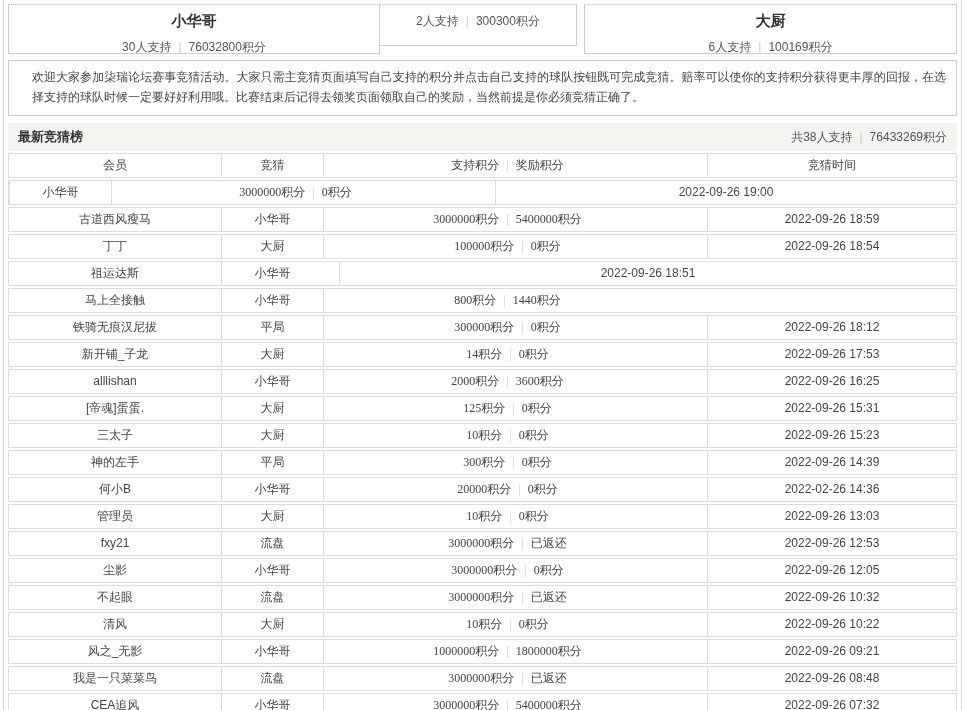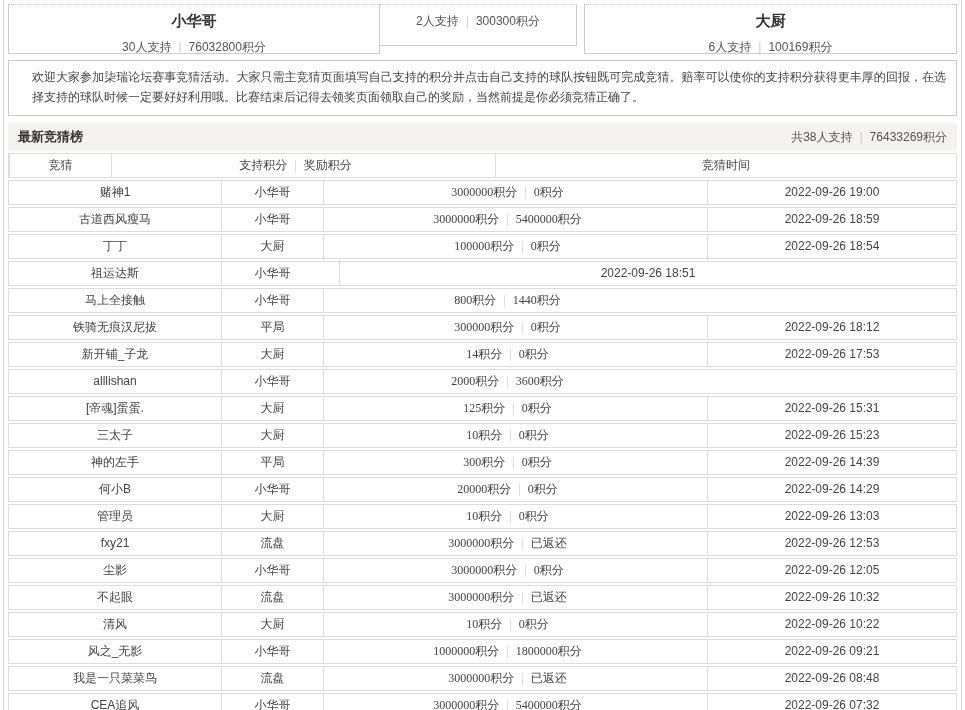--- a/index.html
+++ b/index.html
@@ -99,29 +99,29 @@
   <div class="board">
     <div class="board-head">
       <span class="board-title">最新竞猜榜</span>
       <span class="board-total">
         <span>共38人支持</span><span class="sep">|</span><span>76433269积分</span>
       </span>
     </div>
 
     <div class="table">
       <div class="row">
+        <div class="c-member">会员</div>
         <div class="c-guess">竞猜</div>
         <div class="c-points">
           <span>支持积分</span><span class="sep">|</span><span>奖励积分</span>
         </div>
         <div class="c-time">竞猜时间</div>
       </div>
       <div>
           <div class="row">
-            <div class="c-member">赌神1</div>
             <div class="c-guess">小华哥</div>
             <div class="c-points"><span>3000000积分</span><span class="sep">|</span><span>0积分</span></div>
             <div class="c-time">2022-09-26 19:00</div>
           </div>
           <div class="row">
             <div class="c-member">古道西风瘦马</div>
             <div class="c-guess">小华哥</div>
             <div class="c-points"><span>3000000积分</span><span class="sep">|</span><span>5400000积分</span></div>
             <div class="c-time">2022-09-26 18:59</div>
           </div>
@@ -150,20 +150,21 @@
           <div class="row">
             <div class="c-member">新开铺_子龙</div>
             <div class="c-guess">大厨</div>
             <div class="c-points"><span>14积分</span><span class="sep">|</span><span>0积分</span></div>
             <div class="c-time">2022-09-26 17:53</div>
           </div>
           <div class="row">
             <div class="c-member">alllishan</div>
             <div class="c-guess">小华哥</div>
             <div class="c-points"><span>2000积分</span><span class="sep">|</span><span>3600积分</span></div>
+            <div class="c-time">2022-09-26 16:25</div>
           </div>
           <div class="row">
             <div class="c-member">[帝魂]蛋蛋.</div>
             <div class="c-guess">大厨</div>
             <div class="c-points"><span>125积分</span><span class="sep">|</span><span>0积分</span></div>
             <div class="c-time">2022-09-26 15:31</div>
           </div>
           <div class="row">
             <div class="c-member">三太子</div>
             <div class="c-guess">大厨</div>
@@ -173,21 +174,21 @@
           <div class="row">
             <div class="c-member">神的左手</div>
             <div class="c-guess">平局</div>
             <div class="c-points"><span>300积分</span><span class="sep">|</span><span>0积分</span></div>
             <div class="c-time">2022-09-26 14:39</div>
           </div>
           <div class="row">
             <div class="c-member">何小B</div>
             <div class="c-guess">小华哥</div>
             <div class="c-points"><span>20000积分</span><span class="sep">|</span><span>0积分</span></div>
-            <div class="c-time">2022-09-26 14:29</div>
+            <div class="c-time">2022-02-26 14:36</div>
           </div>
           <div class="row">
             <div class="c-member">管理员</div>
             <div class="c-guess">大厨</div>
             <div class="c-points"><span>10积分</span><span class="sep">|</span><span>0积分</span></div>
             <div class="c-time">2022-09-26 13:03</div>
           </div>
           <div class="row">
             <div class="c-member">fxy21</div>
             <div class="c-guess">流盘</div>

